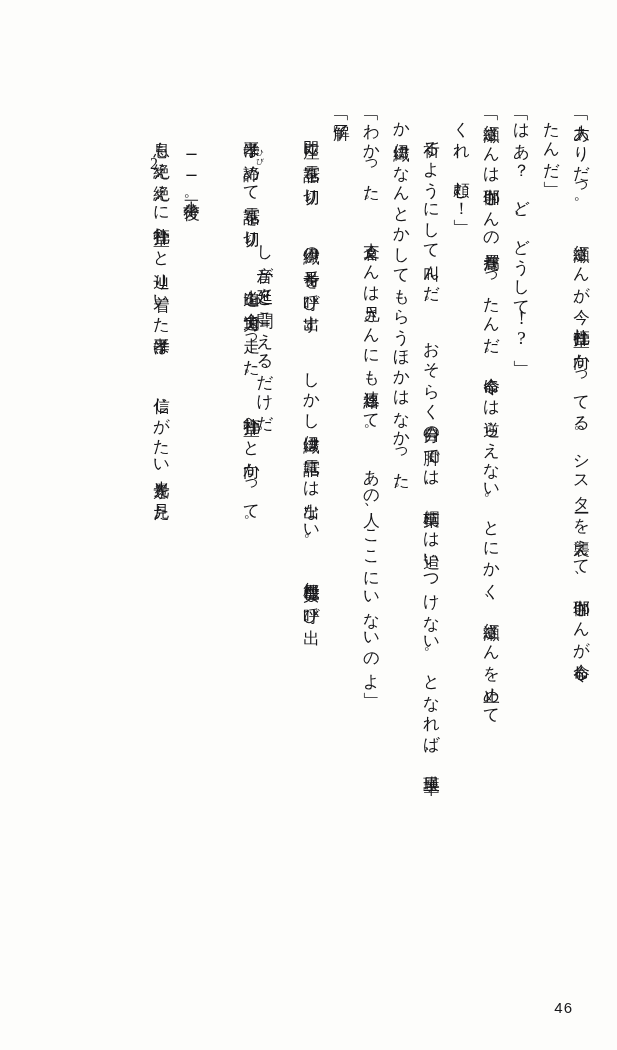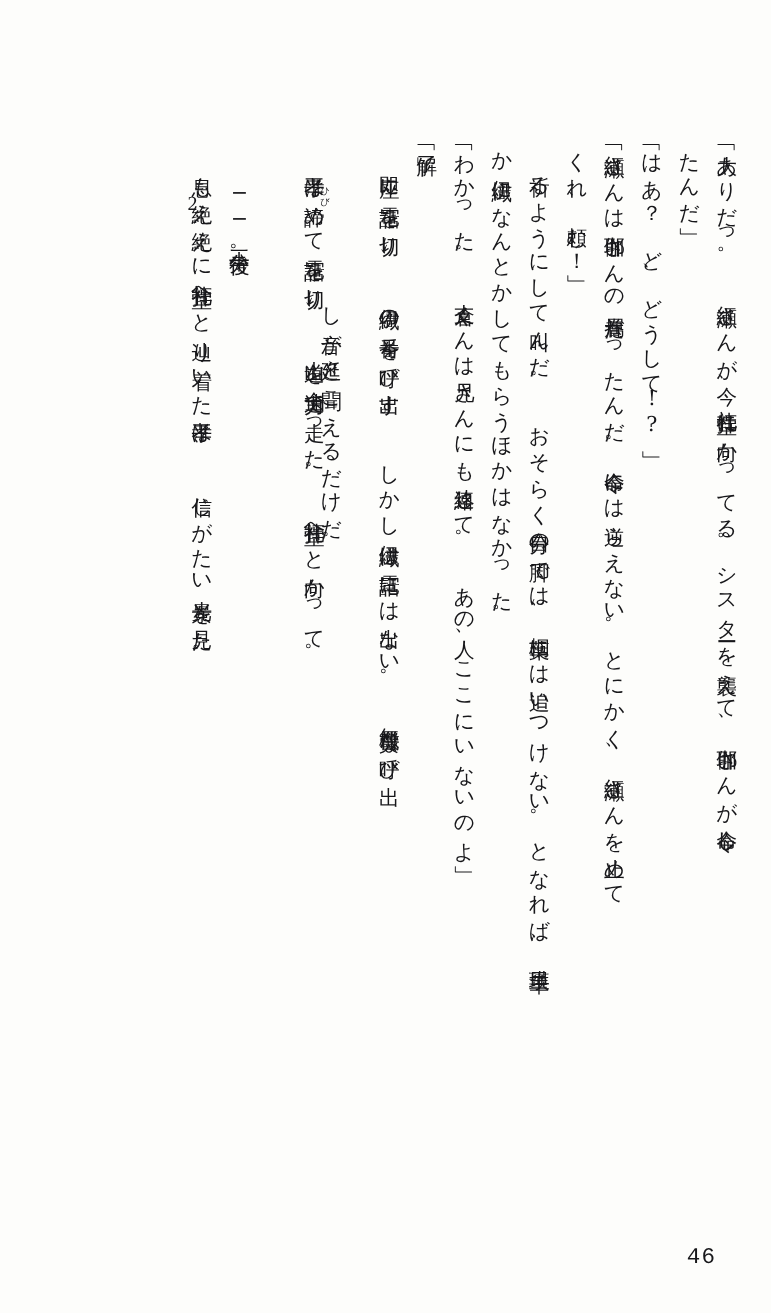--- a/index.html
+++ b/index.html
@@ -53,22 +53,22 @@
     top: 155px;
     left: 150px;
     font-size: 16px;
     font-family: "Liberation Serif", serif;
     color: #17171a;
   }
   .page-number {
     position: absolute;
     bottom: 34px;
     right: 44px;
-    font-size: 18px;
-    font-family: Liberation Mono, monospace;
+    font-size: 15px;
+    font-family: Liberation Sans, sans-serif;
     color: #17171a;
     letter-spacing: 1px;
   }
   .ruby-host {
     position: relative;
   }
   .ruby-mark {
     position: absolute;
     font-size: 7.5px;
     writing-mode: vertical-rl;

